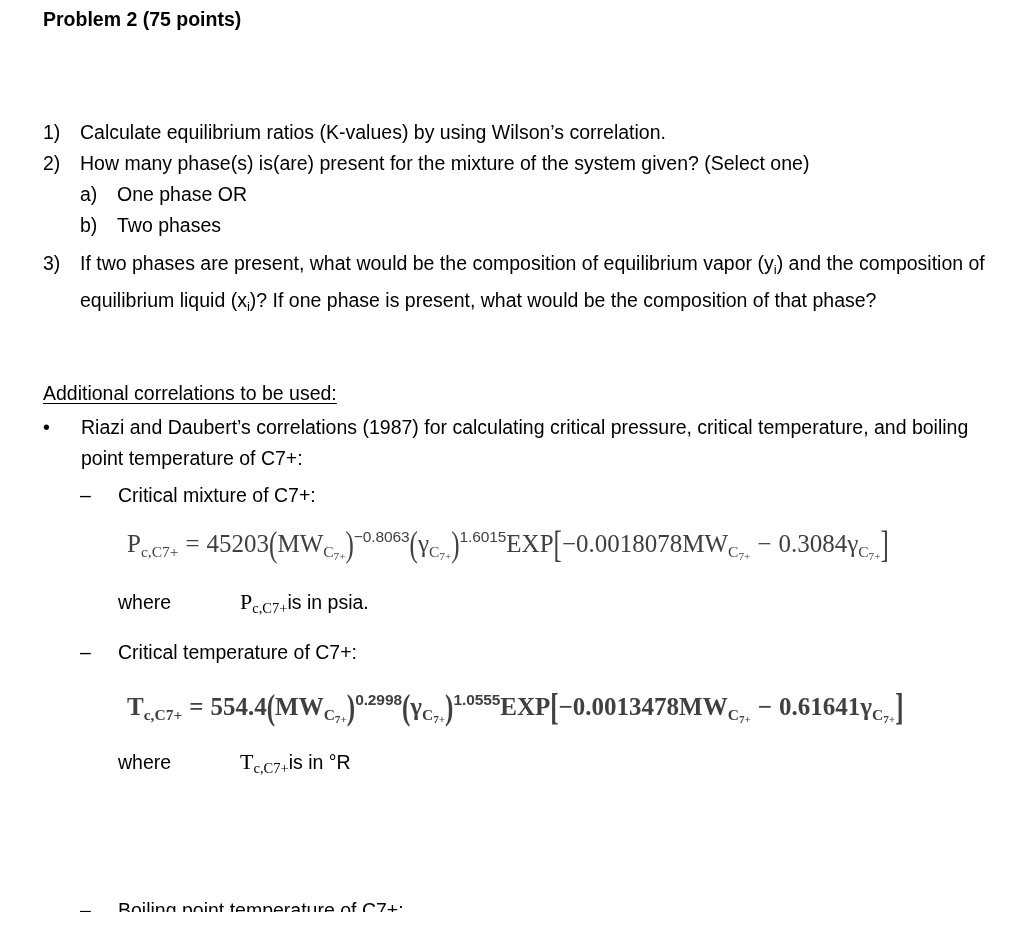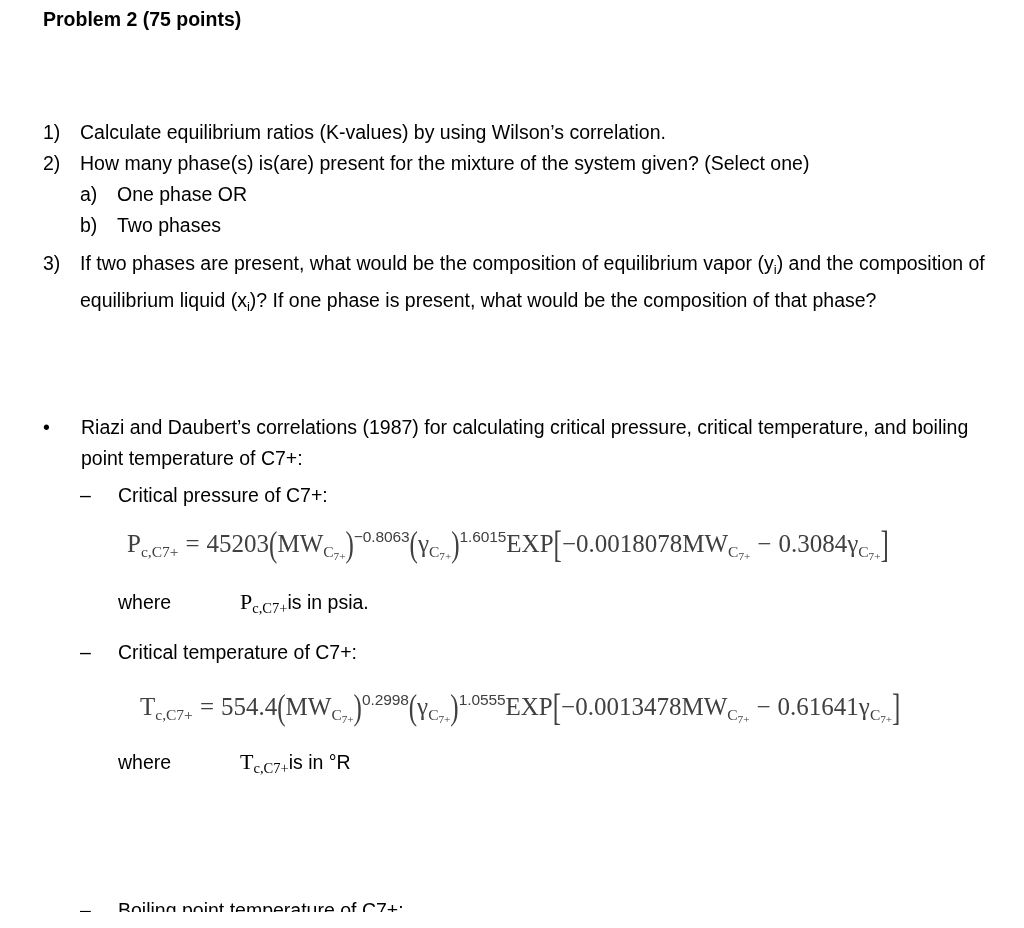--- a/index.html
+++ b/index.html
@@ -148,47 +148,48 @@
   <div class="li" style="left:80px; top:210px; width:920px;">
     <span class="marker marker-alpha">b)</span>
     <span class="body">Two phases</span>
   </div>
 
   <div class="li" style="left:43px; top:248px; width:963px;">
     <span class="marker marker-num">3)</span>
     <span class="body"><span>If two phases are present, what would be the composition of equilibrium vapor (y</span><sub style="font-size:0.68em; vertical-align:-0.28em;">i</sub><span>) and the composition of equilibrium liquid (x</span><sub style="font-size:0.68em; vertical-align:-0.28em;">i</sub><span>)? If one phase is present, what would be the composition of that phase?</span></span>
   </div>
 
+  <div class="block underline" style="left:43px; top:378px;">Additional correlations to be used:</div>
 
   <div class="li" style="left:43px; top:412px; width:963px;">
     <span class="marker marker-bullet">•</span>
     <span class="body">Riazi and Daubert’s correlations (1987) for calculating critical pressure, critical temperature, and boiling point temperature of C7+:</span>
   </div>
 
   <div class="li" style="left:80px; top:480px; width:920px;">
     <span class="marker marker-dash">–</span>
-    <span class="body">Critical pressure of C7+:</span>
+    <span class="body">Critical mixture of C7+:</span>
   </div>
 
   <div class="math" style="left:127px; top:531px;">
     <span>P</span><sub>c,C7+</sub><span class="op">=</span><span class="num">45203</span><span class="paren">(</span><span>MW</span><sub><span>C</span><sub>7+</sub></sub><span class="paren">)</span><sup>−0.8063</sup><span class="paren">(</span><span class="gam">γ</span><sub><span>C</span><sub>7+</sub></sub><span class="paren">)</span><sup>1.6015</sup><span>EXP</span><span class="brk">[</span><span>−0.0018078MW</span><sub><span>C</span><sub>7+</sub></sub><span class="op">−</span><span>0.3084</span><span class="gam">γ</span><sub><span>C</span><sub>7+</sub></sub><span class="brk">]</span>
   </div>
 
   <div class="whereline" style="left:118px; top:588px;">
     <span class="w">where</span>
     <span class="sym"><span>P</span><sub>c,C7+</sub></span>
     <span>is in psia.</span>
   </div>
 
   <div class="li" style="left:80px; top:637px; width:920px;">
     <span class="marker marker-dash">–</span>
     <span class="body">Critical temperature of C7+:</span>
   </div>
 
-  <div class="math" style="left:140px; top:694px;">
+  <div class="math" style="left:127px; top:694px;font-weight:bold;">
     <span>T</span><sub>c,C7+</sub><span class="op">=</span><span class="num">554.4</span><span class="paren">(</span><span>MW</span><sub><span>C</span><sub>7+</sub></sub><span class="paren">)</span><sup>0.2998</sup><span class="paren">(</span><span class="gam">γ</span><sub><span>C</span><sub>7+</sub></sub><span class="paren">)</span><sup>1.0555</sup><span>EXP</span><span class="brk">[</span><span>−0.0013478MW</span><sub><span>C</span><sub>7+</sub></sub><span class="op">−</span><span>0.61641</span><span class="gam">γ</span><sub><span>C</span><sub>7+</sub></sub><span class="brk">]</span>
   </div>
 
   <div class="whereline" style="left:118px; top:748px;">
     <span class="w">where</span>
     <span class="sym"><span>T</span><sub>c,C7+</sub></span>
     <span>is in °R</span>
   </div>
 
   <div class="li" style="left:80px; top:895px; width:920px;">

